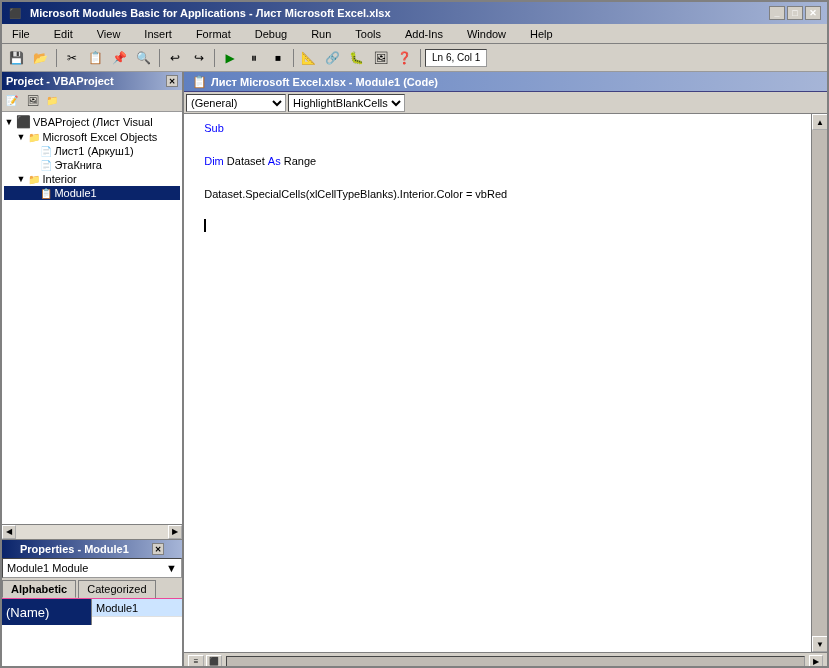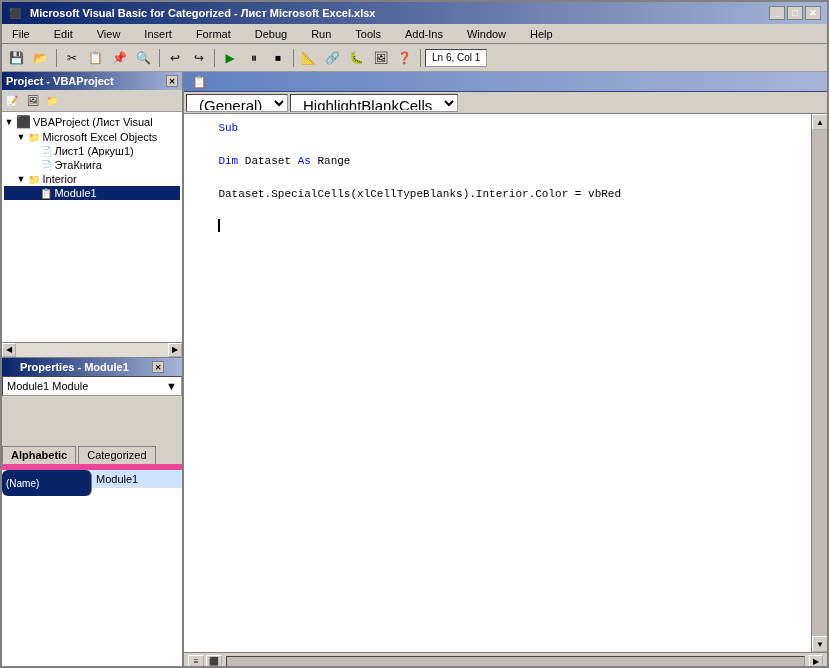--- a/index.html
+++ b/index.html
@@ -118,21 +118,21 @@
       display: flex;
       flex-direction: column;
       border-right: 2px solid #808080;
     }
 
     
     .project-panel {
       background: #d4d0c8;
       border-bottom: 2px solid #808080;
       flex: 0 0 auto;
-      height: 286px;
+      height: 468px;
       display: flex;
       flex-direction: column;
     }
     .panel-title-bar {
       background: linear-gradient(to right, #0a246a, #a6b5d7);
       color: white;
       padding: 2px 4px;
       font-size: 11px;
       font-weight: bold;
       display: flex;
@@ -240,22 +240,21 @@
       font-size: 11px;
       width: 100%;
       height: 20px;
       display: flex;
       align-items: center;
       gap: 4px;
     }
     .prop-tabs {
       display: flex;
       background: #d4d0c8;
-      border-bottom: 6px solid #ec4899;
-      margin-top: 48px;
+      border-bottom: 1px solid #ec4899;
     }
     .prop-tab {
       padding: 2px 8px;
       font-size: 11px;
       cursor: pointer;
       border: 1px solid #808080;
       border-bottom: none;
       background: #d4d0c8;
       margin-right: 2px;
       margin-top: 2px;
@@ -272,26 +271,25 @@
       overflow: auto;
     }
     .prop-row {
       display: flex;
       border-bottom: 1px solid #e0e0e0;
       height: 18px;
     }
     .prop-name {
       width: 50%;
       padding: 13px 4px;
-      font-size: 10px;
+      font-size: 13px;
       background: #c8c0b8;
       border-right: 1px solid #808080;
       display: flex;
       align-items: center;
-      border-radius: 6px;
     }
     .prop-value {
       width: 50%;
       padding: 1px 4px;
       font-size: 11px;
       background: white;
       display: flex;
       align-items: center;
     }
     .prop-row.selected .prop-name { background: #0a246a; color: white; }
@@ -320,30 +318,30 @@
       border-bottom: 1px solid #808080;
       display: flex;
       gap: 2px;
       padding: 1px 2px;
       height: 22px;
       align-items: center;
     }
     .context-select {
       background: white;
       border: 1px inset #999;
-      font-size: 15px;
-      padding: 1px 8px;
+      font-size: 11px;
+      padding: 1px 0;
       height: 18px;
       min-width: 100px;
     }
     .code-area {
       flex: 1;
       background: white;
       padding: 6px 8px;
-      font-family: Liberation Mono, monospace;
+      font-family: Liberation Sans, sans-serif;
       font-size: 11px;
       overflow: auto;
       white-space: pre;
       line-height: 1.5;
     }
     .code-line {
       display: flex;
       align-items: flex-start;
     }
     .code-blue { color: #0000ff; }
@@ -413,21 +411,21 @@
       height: 14px;
       background: #c0bbb4;
       border: 1px inset #999;
     }
   </style>
 </head>
 <body>
 
 <div class="title-bar">
   <span class="title-bar-icon">⬛</span>
-  <span>Microsoft Visual Basic for Categorized - Лист Microsoft Excel.xlsx</span>
+  <span>Microsoft Modules Basic for Applications - Лист Microsoft Excel.xlsx</span>
   <div class="title-bar-controls">
     <div class="title-btn">_</div>
     <div class="title-btn">□</div>
     <div class="title-btn">✕</div>
   </div>
 </div>
 
 <div class="menu-bar">
   <span class="menu-item">File</span>
   <span class="menu-item">Edit</span>
@@ -544,20 +542,21 @@
           <div class="prop-name">(Name)</div>
           <div class="prop-value">Module1</div>
         </div>
       </div>
     </div>
   </div>
 
   <div class="right-panel">
     <div class="code-window-title">
       <span style="font-size:12px;margin-right:4px;">📋</span>
+      <span>Лист Microsoft Excel.xlsx - Module1 (Code)</span>
     </div>
     <div class="code-context-bar">
       <select class="context-select">
         <option>(General)</option>
       </select>
       <select class="context-select">
         <option>HighlightBlankCells</option>
       </select>
     </div>
     <div class="code-main">

